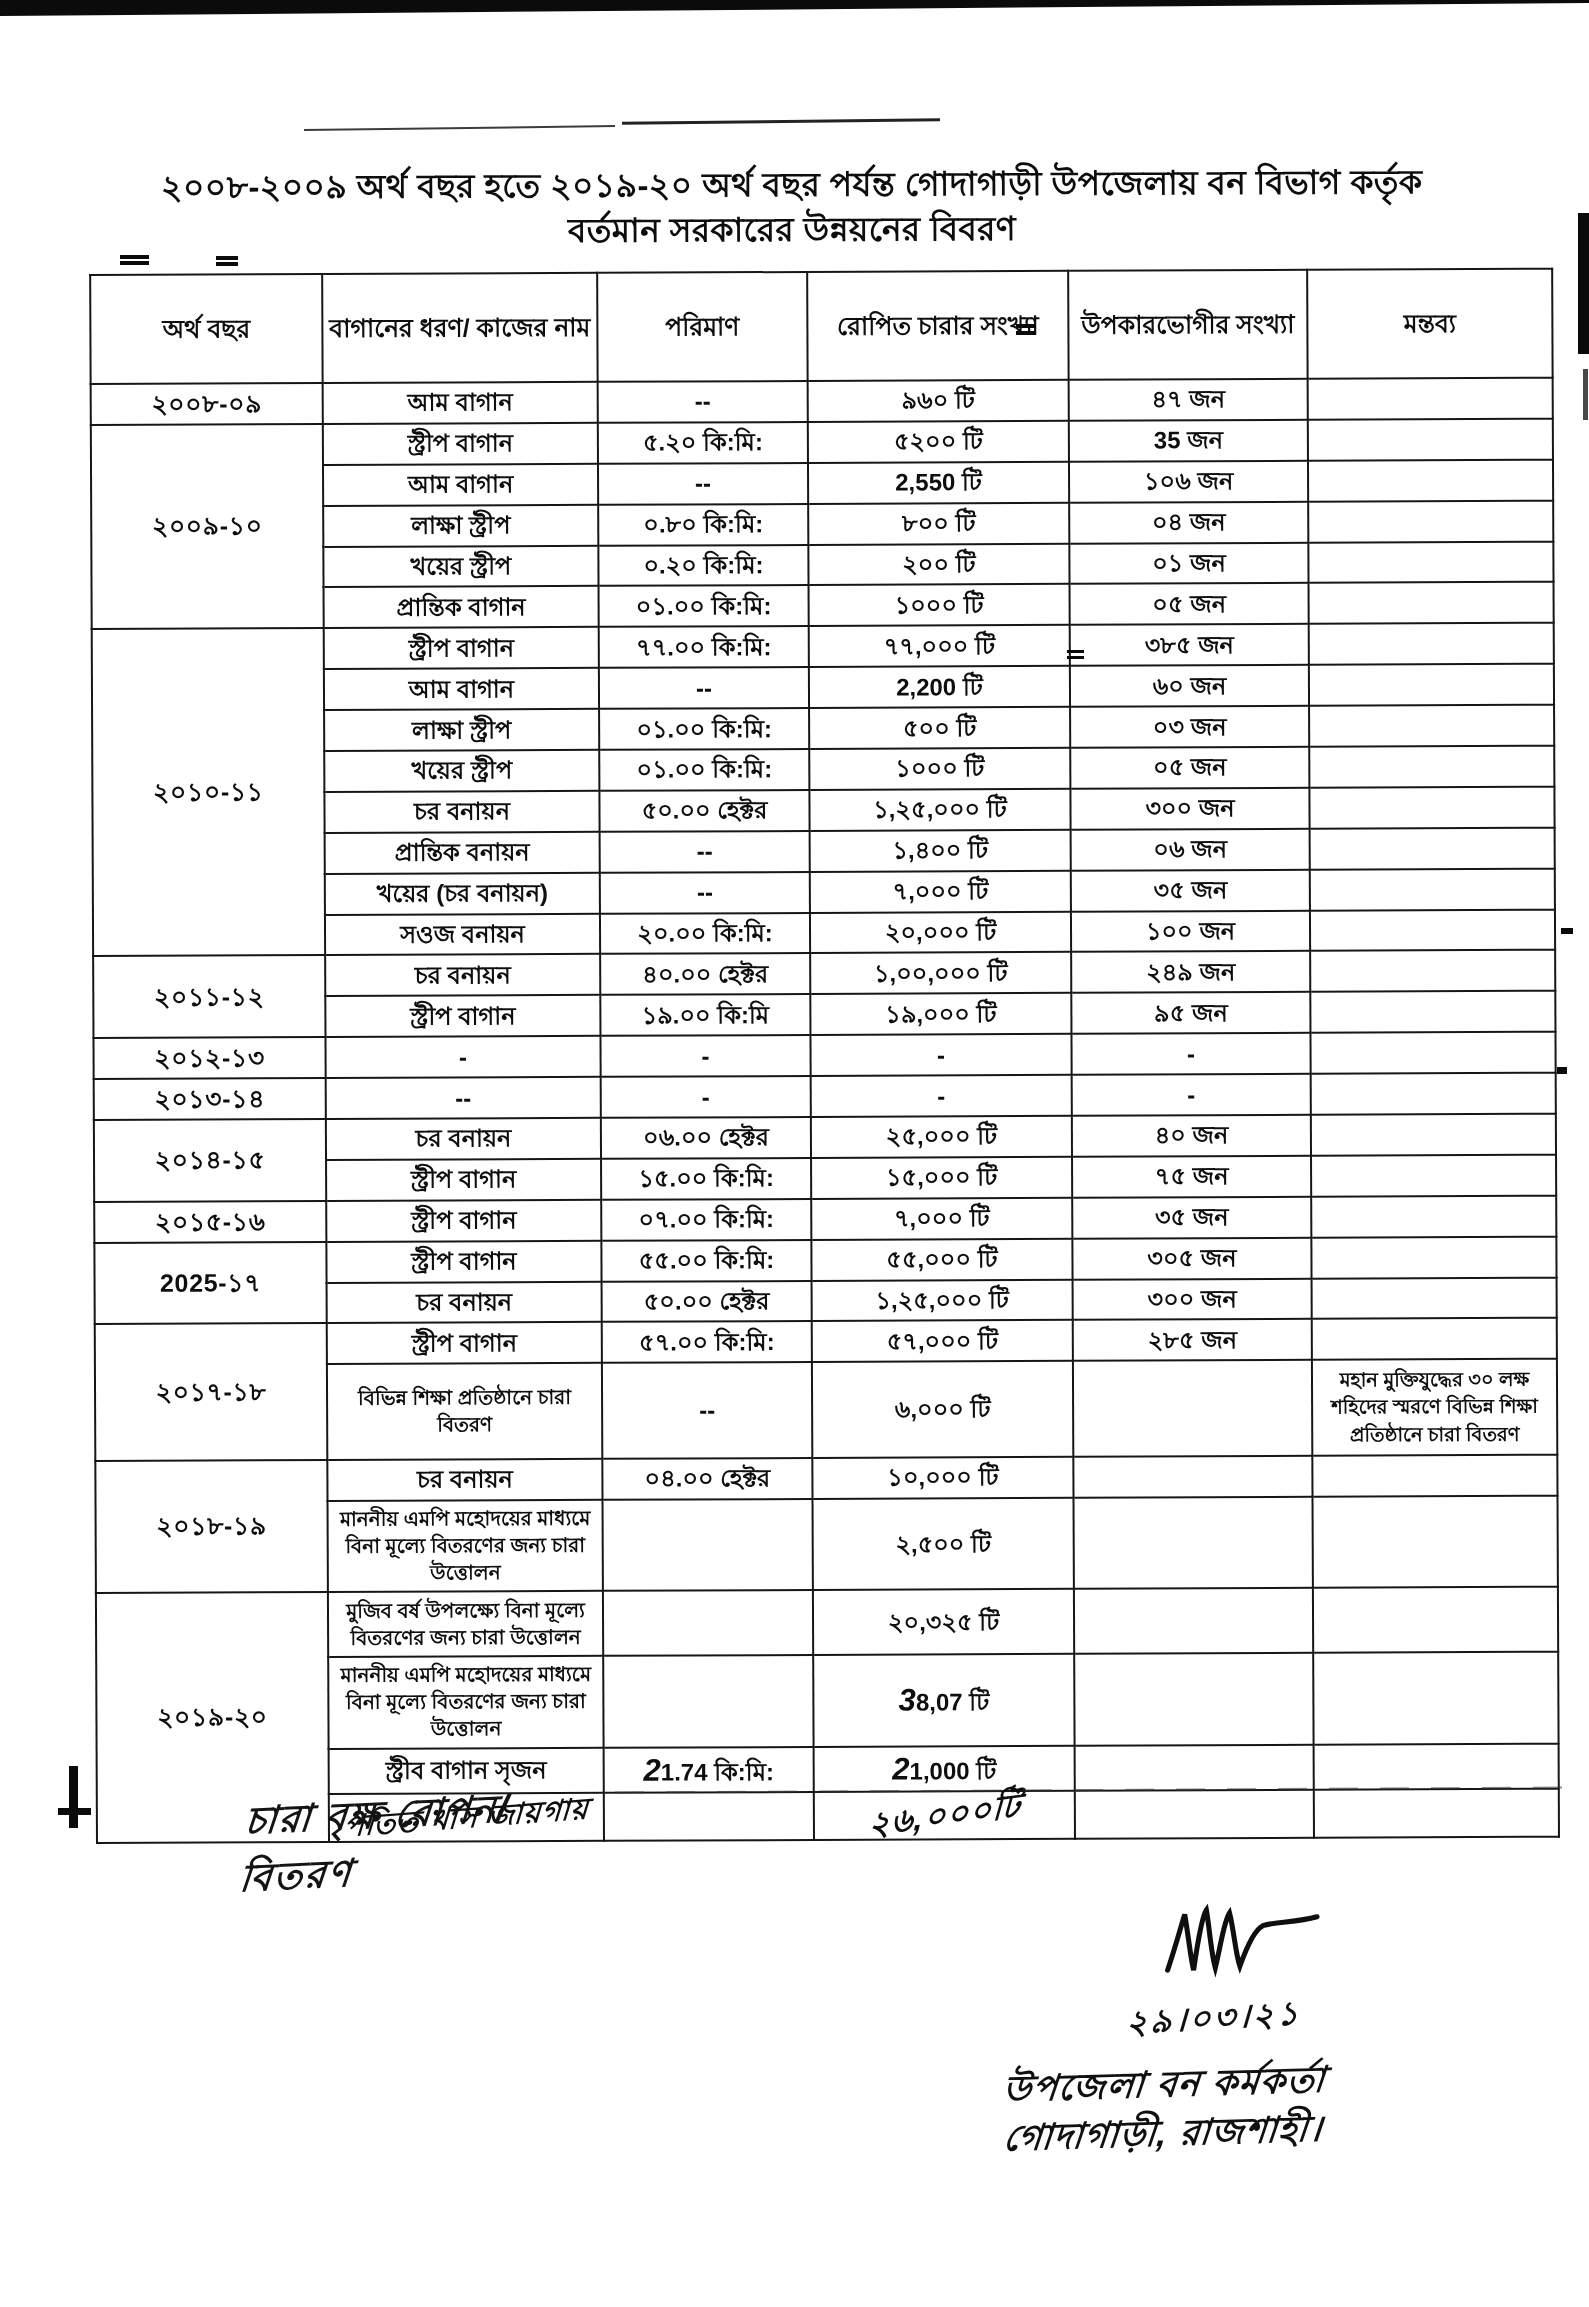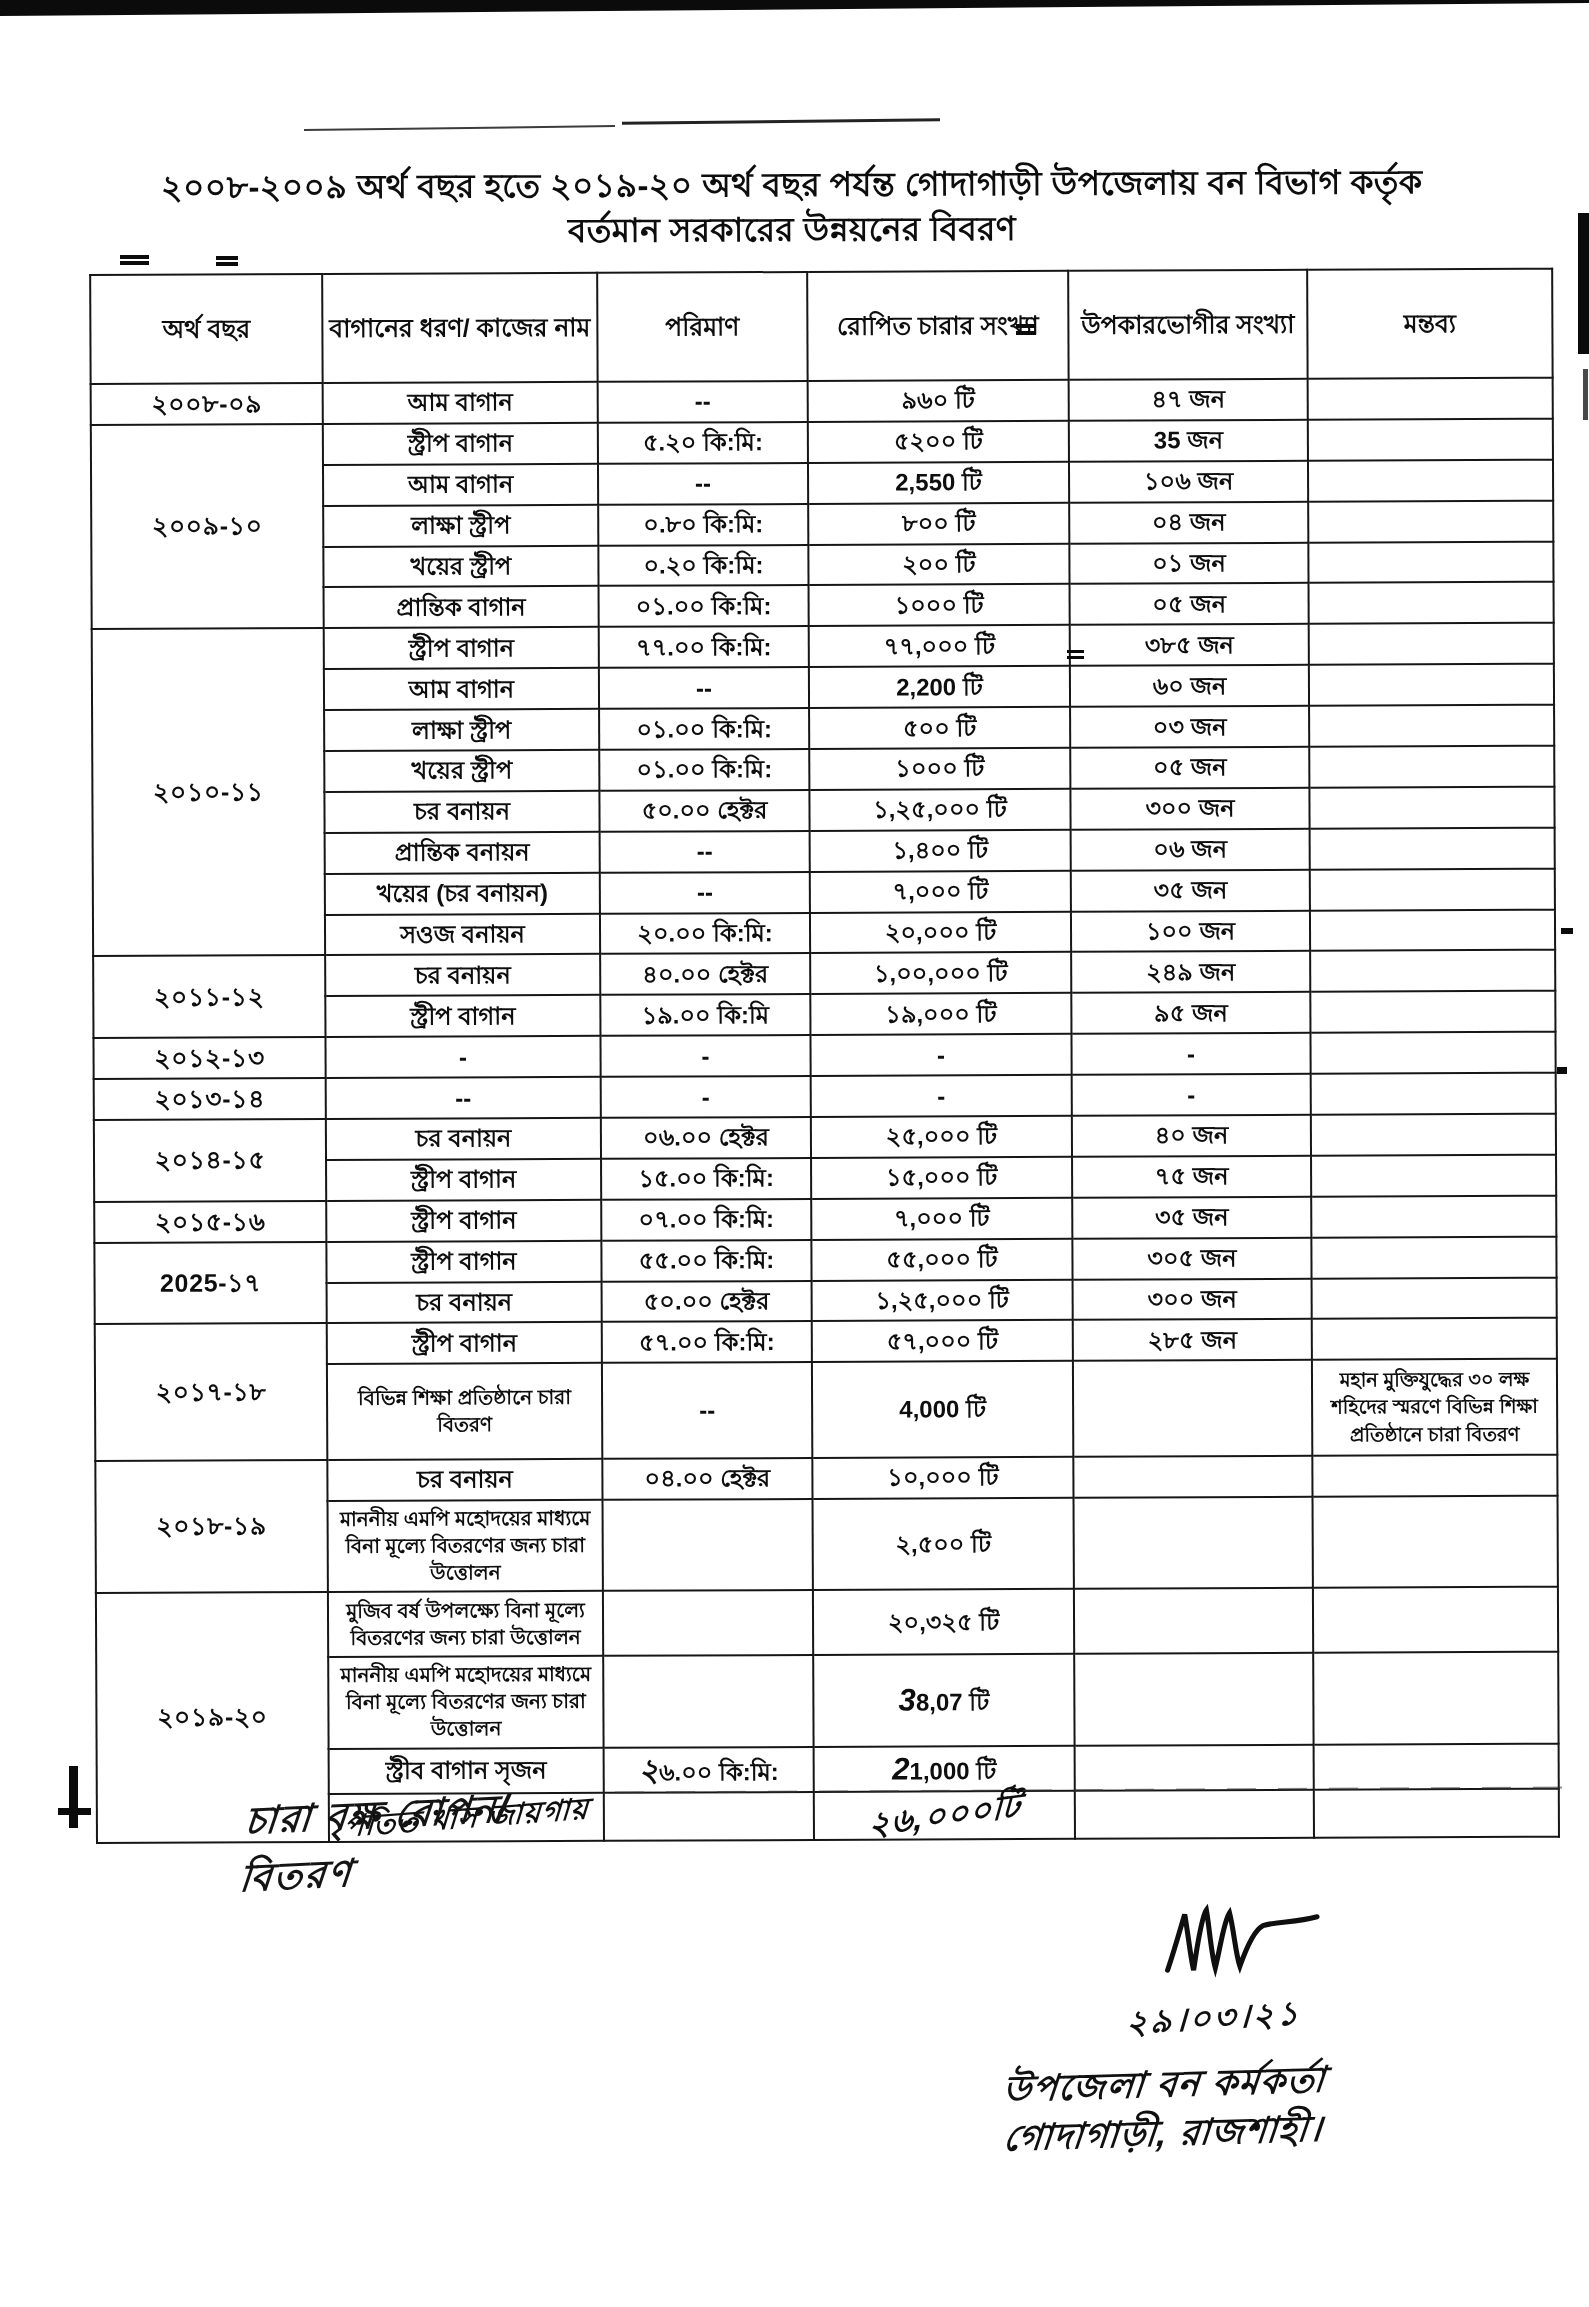--- a/index.html
+++ b/index.html
@@ -291,21 +291,21 @@
           <td rowspan="2" class="year-cell"><span class="cell-text">২০১৭-১৮</span></td>
           <td class="work-cell"><span class="cell-text">স্ট্রীপ বাগান</span></td>
           <td class="quantity-cell"><span class="cell-text">৫৭.০০ কি:মি:</span></td>
           <td class="saplings-cell"><span class="cell-text">৫৭,০০০ টি</span></td>
           <td class="beneficiaries-cell"><span class="cell-text">২৮৫ জন</span></td>
           <td class="remarks-cell"><span class="cell-text"></span></td>
         </tr>
         <tr>
           <td class="work-cell small"><span class="cell-text">বিভিন্ন শিক্ষা প্রতিষ্ঠানে চারা বিতরণ</span></td>
           <td class="quantity-cell"><span class="cell-text">--</span></td>
-          <td class="saplings-cell"><span class="cell-text">4,000 টি</span></td>
+          <td class="saplings-cell"><span class="cell-text">৬,০০০ টি</span></td>
           <td class="beneficiaries-cell"><span class="cell-text"></span></td>
           <td class="remarks-cell"><span class="cell-text">মহান মুক্তিযুদ্ধের ৩০ লক্ষ শহিদের স্মরণে বিভিন্ন শিক্ষা প্রতিষ্ঠানে চারা বিতরণ</span></td>
         </tr>
         <tr>
           <td rowspan="2" class="year-cell"><span class="cell-text">২০১৮-১৯</span></td>
           <td class="work-cell"><span class="cell-text">চর বনায়ন</span></td>
           <td class="quantity-cell"><span class="cell-text">০৪.০০ হেক্টর</span></td>
           <td class="saplings-cell"><span class="cell-text">১০,০০০ টি</span></td>
           <td class="beneficiaries-cell"><span class="cell-text"></span></td>
           <td class="remarks-cell"><span class="cell-text"></span></td>
@@ -327,21 +327,21 @@
         </tr>
         <tr>
           <td class="work-cell small"><span class="cell-text">মাননীয় এমপি মহোদয়ের মাধ্যমে বিনা মূল্যে বিতরণের জন্য চারা উত্তোলন</span></td>
           <td class="quantity-cell"><span class="cell-text"></span></td>
           <td class="saplings-cell overwritten"><span class="cell-text">38,07 টি</span></td>
           <td class="beneficiaries-cell"><span class="cell-text"></span></td>
           <td class="remarks-cell"><span class="cell-text"></span></td>
         </tr>
         <tr>
           <td class="work-cell"><span class="cell-text">স্ট্রীব বাগান সৃজন</span></td>
-          <td class="quantity-cell overwritten"><span class="cell-text">২৬.০০ কি:মি:</span></td>
+          <td class="quantity-cell overwritten"><span class="cell-text">21.74 কি:মি:</span></td>
           <td class="saplings-cell overwritten"><span class="cell-text">21,000 টি</span></td>
           <td class="beneficiaries-cell"><span class="cell-text"></span></td>
           <td class="remarks-cell"><span class="cell-text"></span></td>
         </tr>
         <tr class="hand-row">
           <td class="work-cell handwritten"><span class="cell-text">পতিত খাস জায়গায়</span></td>
           <td class="quantity-cell"><span class="cell-text"></span></td>
           <td class="saplings-cell handwritten"><span class="cell-text">২৬,০০০টি</span></td>
           <td class="beneficiaries-cell"><span class="cell-text"></span></td>
           <td class="remarks-cell"><span class="cell-text"></span></td>

